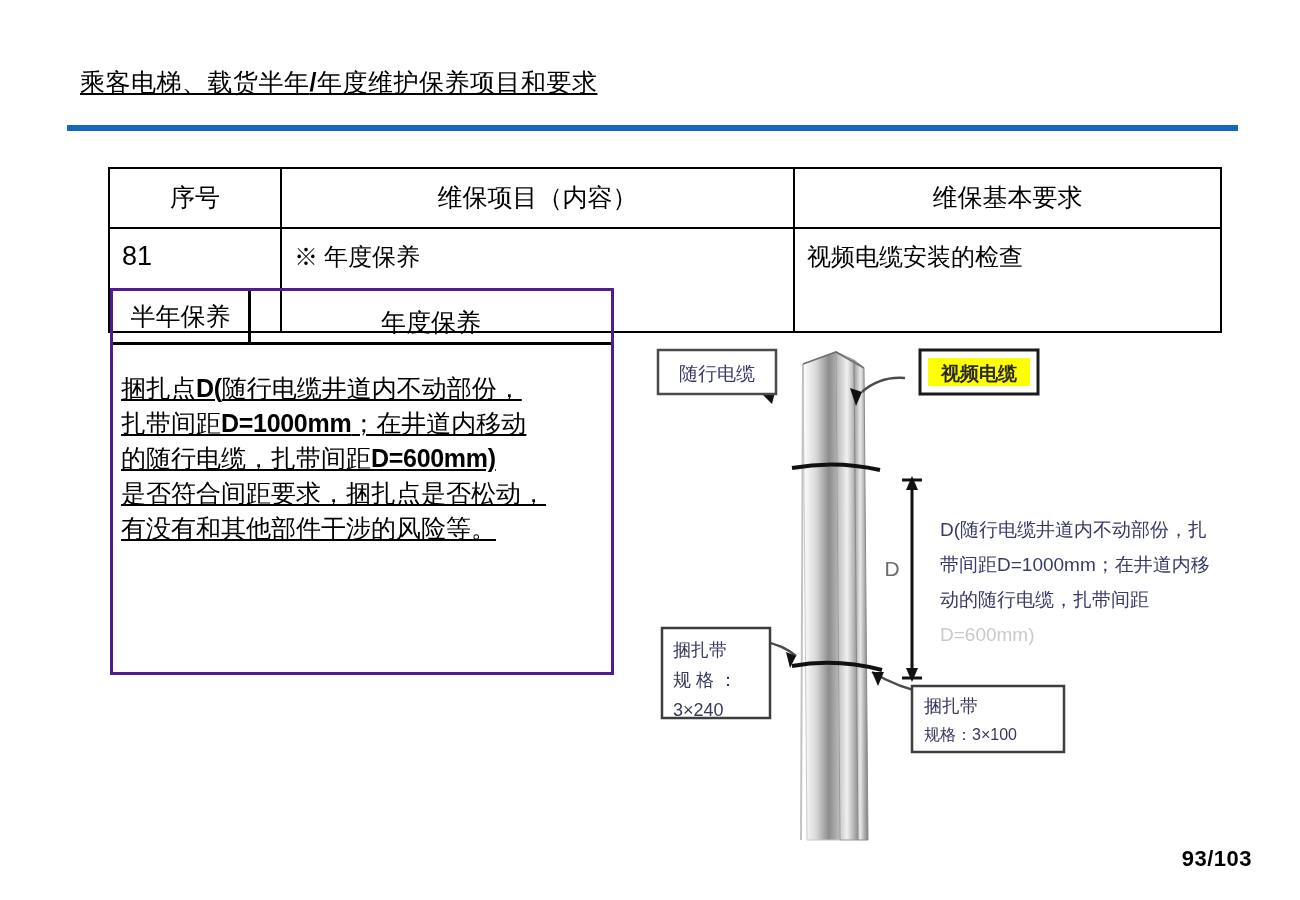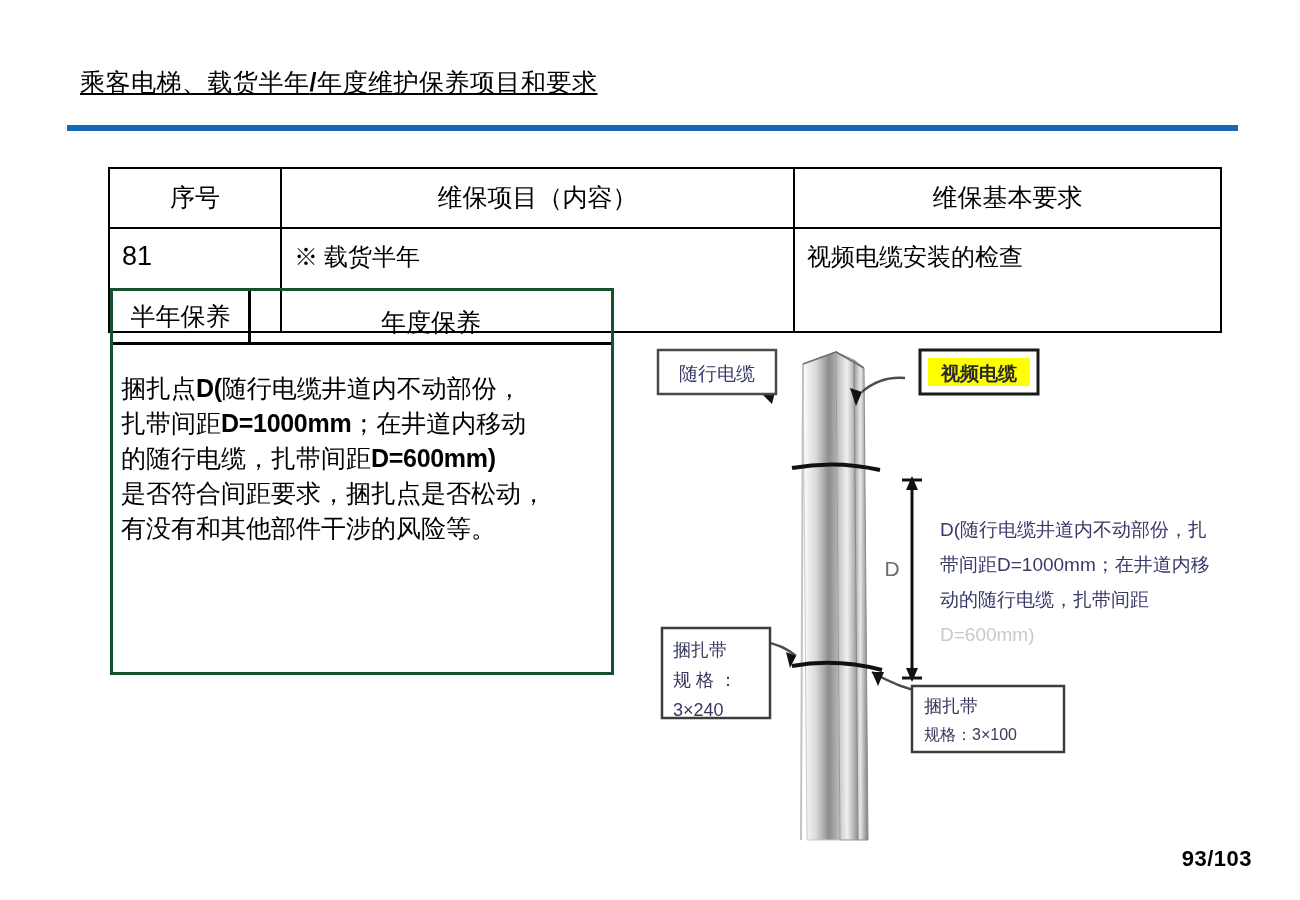--- a/index.html
+++ b/index.html
@@ -89,21 +89,21 @@
     vertical-align: middle;
   }
 
   
   #maint-box {
     position: absolute;
     left: 110px;
     top: 288px;
     width: 504px;
     height: 387px;
-    border: 3px solid #14532d;
+    border: 3px solid #4c1d95;
     box-sizing: border-box;
   }
   #maint-head {
     display: flex;
     height: 54px;
     border-bottom: 3px solid #000000;
     box-sizing: border-box;
   }
   #maint-head .cell-half {
     width: 138px;
@@ -119,20 +119,21 @@
     display: flex;
     align-items: center;
     justify-content: center;
     font-size: 25px;
     margin-top: 12px;
   }
   #maint-body {
     padding: 26px 6px 0 8px;
     font-size: 25px;
     line-height: 35px;
+    text-decoration: underline;
   }
   #maint-body .b {
     font-family: "Liberation Sans", "DejaVu Sans", sans-serif;
     font-weight: bold;
     letter-spacing: -0.3px;
   }
   #maint-body p { margin: 0; white-space: nowrap; }
 
   
   #diagram {
@@ -174,21 +175,21 @@
   <thead>
     <tr>
       <th class="th-cell">序号</th>
       <th class="th-cell">维保项目（内容）</th>
       <th class="th-cell">维保基本要求</th>
     </tr>
   </thead>
   <tbody>
     <tr>
       <td class="td-no">81</td>
-      <td class="td-item">※ 载货半年</td>
+      <td class="td-item">※ 年度保养</td>
       <td class="td-req">视频电缆安装的检查</td>
     </tr>
   </tbody>
 </table>
 
 <div id="maint-box">
   <div id="maint-head">
     <div class="cell-half">半年保养</div>
     <div class="cell-year">年度保养</div>
   </div>

